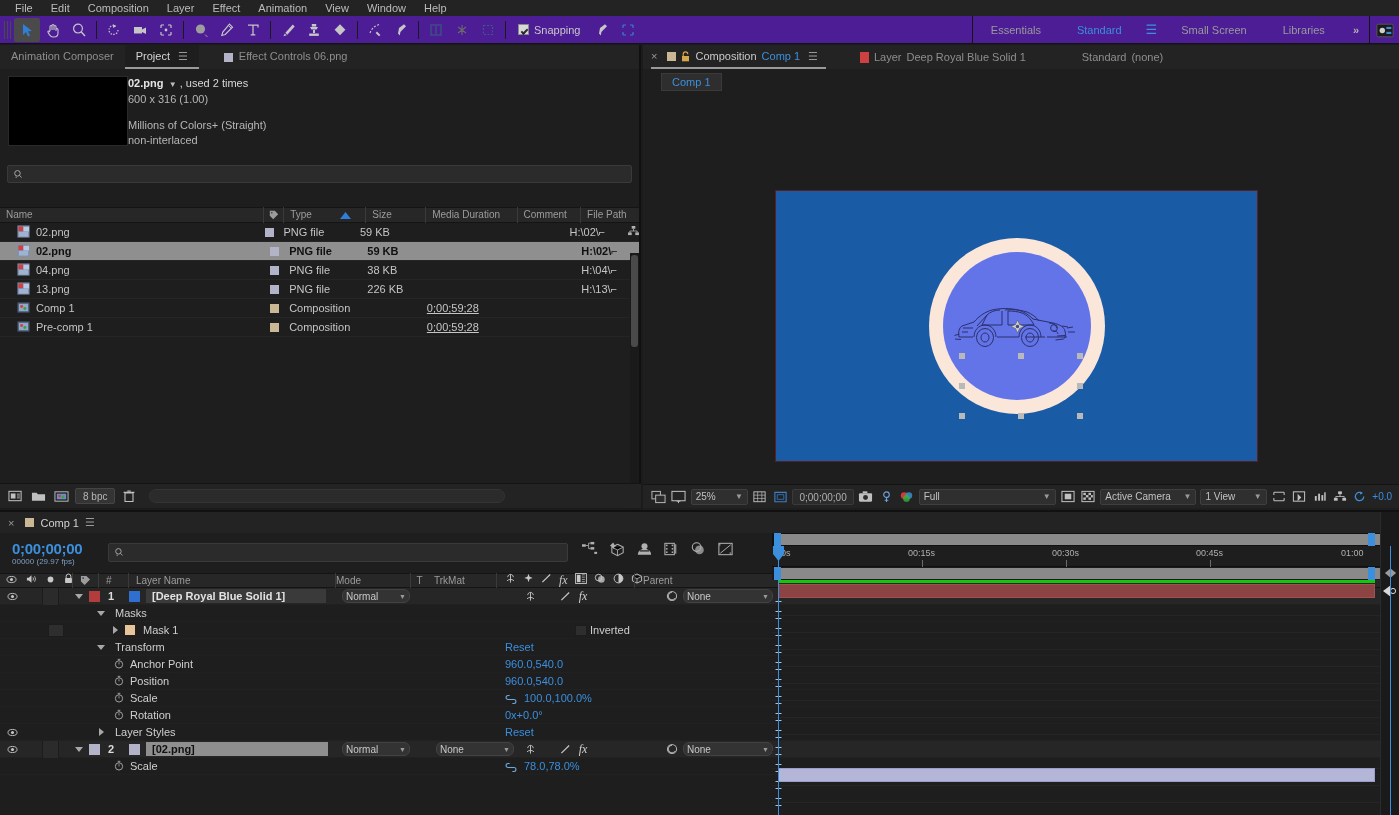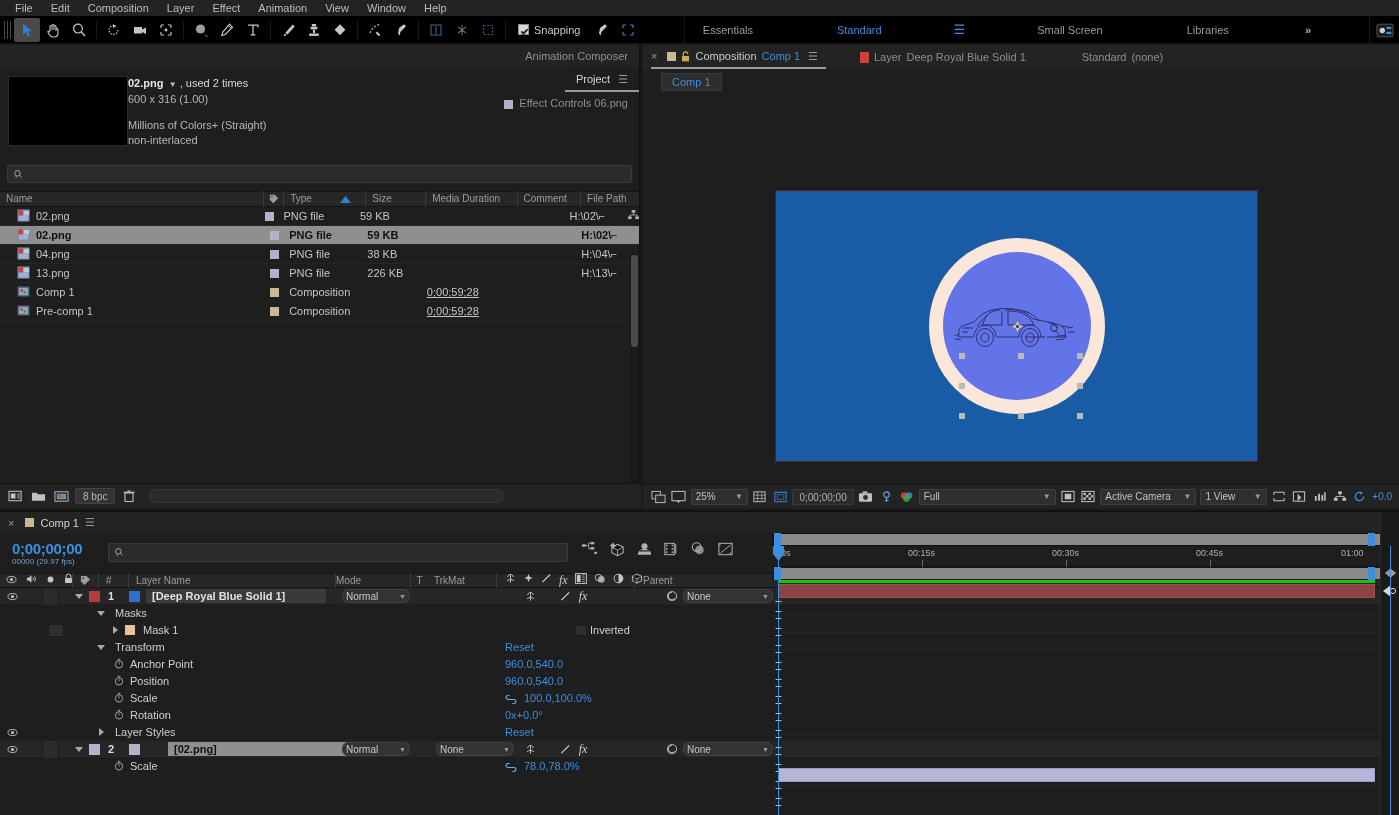--- a/index.html
+++ b/index.html
@@ -11,67 +11,67 @@
     color:#c8c8c8;
     -webkit-font-smoothing:antialiased;
   }
   .app { position:relative; width:1399px; height:815px; background:#1b1b1b; }
 
   
   .menubar { height:16px; background:#232323; display:flex; align-items:center; padding-left:6px; gap:0; }
   .menubar .mi { font-size:11px; color:#bcbcbc; padding:0 9px; line-height:16px; cursor:default; }
 
   
-  .toolbar { height:28px; background:#000000; display:flex; align-items:center; padding:0 4px;
+  .toolbar { height:28px; background:#4c1d95; display:flex; align-items:center; padding:0 4px;
              border-bottom:1px solid #141414; position:relative; }
   .grip { width:7px; height:18px; margin-right:3px;
           background:repeating-linear-gradient(to right,#4a4a4a 0 1px,transparent 1px 3px); }
   .tool { width:26px; height:24px; display:flex; align-items:center; justify-content:center;
           border-radius:2px; position:relative; }
   .tool.sel { background:#4a4a4a; }
   .tool svg { display:block; }
   .tsep { width:1px; height:18px; background:#1a1a1a; margin:0 4px; }
   .snapbox { display:flex; align-items:center; gap:5px; padding:0 8px; }
   .chk { width:11px; height:11px; background:#d8d8d8; border:1px solid #8a8a8a; position:relative; }
   .chk::after { content:""; position:absolute; left:2px; top:4px; width:5px; height:2px;
                 border-left:2px solid #2b2b2b; border-bottom:2px solid #2b2b2b;
                 transform:rotate(-45deg); }
   .wsbar { position:absolute; right:0; top:0; height:28px; display:flex; align-items:center;
-           border-left:1px solid #151515;gap:48px; }
+           border-left:1px solid #151515; }
   .ws { padding:0 18px; font-size:11px; color:#9a9a9a; line-height:28px; }
   .ws.active { color:#3b8fdd; }
   .ws.hamb { padding:0 6px; color:#3b8fdd; font-size:13px; }
   .ws.chevs { padding:0 10px; color:#b4b4b4; font-weight:bold; }
   .wsgear { width:30px; height:28px; display:flex; align-items:center; justify-content:center;
             border-left:1px solid #151515; }
 
   
   .projpanel { position:absolute; left:0; top:45px; width:641px; height:463px;
                background:#1e1e1e; border-right:2px solid #111; }
-  .paneltabs { height:24px; background:#232323; display:flex; align-items:flex-end;flex-direction:column; }
+  .paneltabs { height:24px; background:#232323; display:flex; align-items:flex-end; }
   .ptab { height:24px; line-height:23px; padding:0 11px; font-size:11px; color:#8e8e8e; position:relative; }
   .ptab.active { color:#d5d5d5; border-bottom:2px solid #9a9a9a; background:#1e1e1e; }
   .ptab .hb { margin-left:8px; color:#9a9a9a; }
   .tabswatch { width:9px; height:9px; display:inline-block; margin-right:6px; vertical-align:middle;
                background:#b2b2c8; }
 
   .projinfo { display:flex; padding:7px 0 0 8px; height:96px; }
   .thumb { width:120px; height:70px; background:#000; border:1px solid #2a2a2a; }
   .meta { font-size:11px; line-height:15px; color:#b6b6b6; }
   .meta .t1 { color:#d8d8d8; }
   .meta b { color:#e4e4e4; }
   .meta .sp { height:11px; }
 
   .searchrow { padding:0 7px; }
   .searchbox { height:18px; background:#2b2b2b; border:1px solid #3a3a3a; border-radius:2px;
                display:flex; align-items:center; padding:0 5px; }
   .searchbox input { background:transparent; border:0; outline:none; color:#c0c0c0;
                      font-size:11px; font-family:inherit; width:100%; margin-left:4px; }
 
-  .collist { margin-top:8px; }
+  .collist { margin-top:24px; }
   .colhdr { height:16px; background:#272727; display:flex; align-items:center;
             border-top:1px solid #141414; border-bottom:1px solid #141414; font-size:10px; color:#9c9c9c; }
   .colhdr > div { border-right:1px solid #3a3a3a; height:16px; line-height:16px; padding-left:6px; overflow:hidden; }
   .colhdr > div:last-child { border-right:0; }
 
   .prow { height:19px; display:flex; align-items:center; font-size:11px; color:#c5c5c5;
           border-bottom:1px solid #252525; }
   .prow.sel { background:#8f8f8f; color:#101010; font-weight:bold; }
   .prow .c-name { width:284px; display:flex; align-items:center; padding-left:6px; gap:6px; }
   .prow .c-sw { width:22px; display:flex; justify-content:center; }
@@ -1073,21 +1073,21 @@
             <span style="width:0;height:0;border-left:4px solid transparent;border-right:4px solid transparent;border-top:5px solid #a8a8a8;"></span>
           </div>
           <div class="lcell" style="width:16px;justify-content:center;">
             <span class="sw" style="width:11px;height:11px;background:#b2b2c8"></span>
           </div>
           <div class="lcell" style="width:24px;padding-left:6px;font-weight:bold;color:#ddd;">2</div>
           <div class="lcell" style="width:16px;justify-content:center;">
             <span class="sw" style="width:11px;height:11px;background:#b2b2c8"></span>
           </div>
           <div class="lcell" style="width:196px;padding-left:4px;">
-            <span class="lname n2" style="display:inline-block;min-width:182px;margin-left:22px;">[02.png]</span>
+            <span class="lname n2" style="display:inline-block;min-width:182px;">[02.png]</span>
           </div>
           <div class="lcell" style="width:78px;padding-left:4px;">
             <div class="modedrop" style="width:68px;">
               <span>Normal</span>
               <span style="font-size:7px;color:#9a9a9a;">▼</span>
             </div>
           </div>
           <div class="lcell" style="width:18px;"></div>
           <div class="lcell" style="width:84px;padding-left:2px;">
             <div class="modedrop" style="width:78px;">

